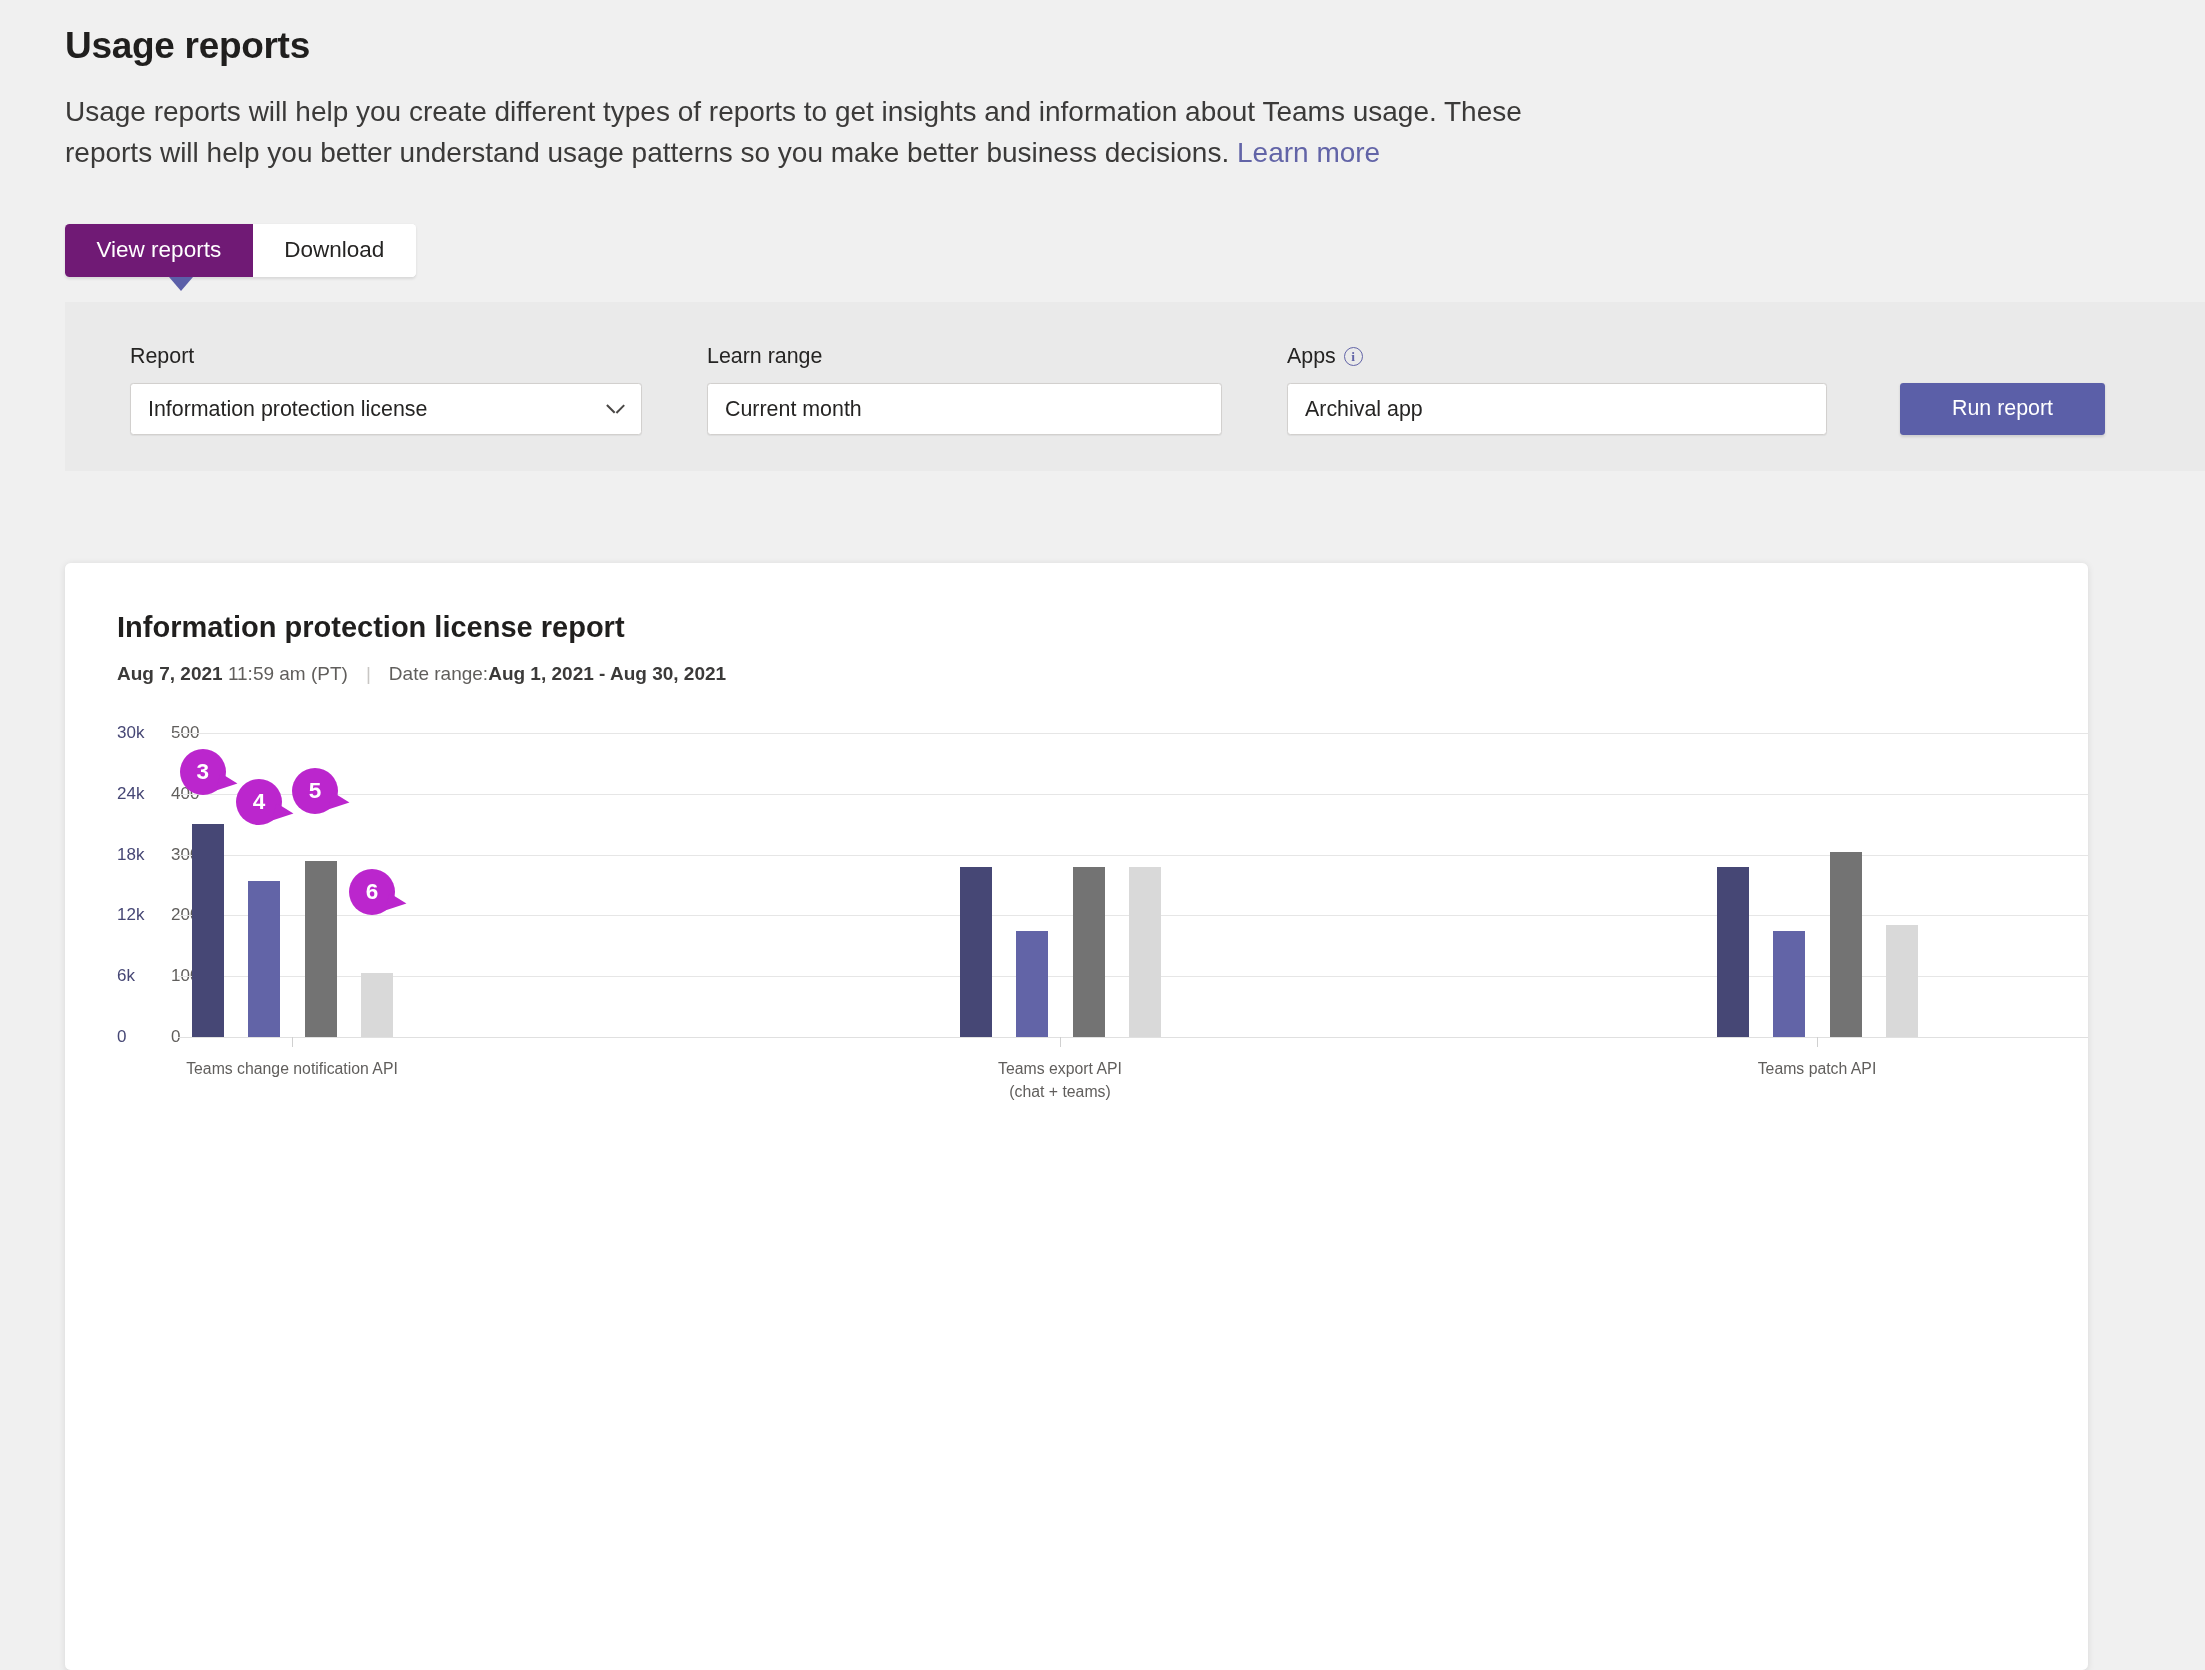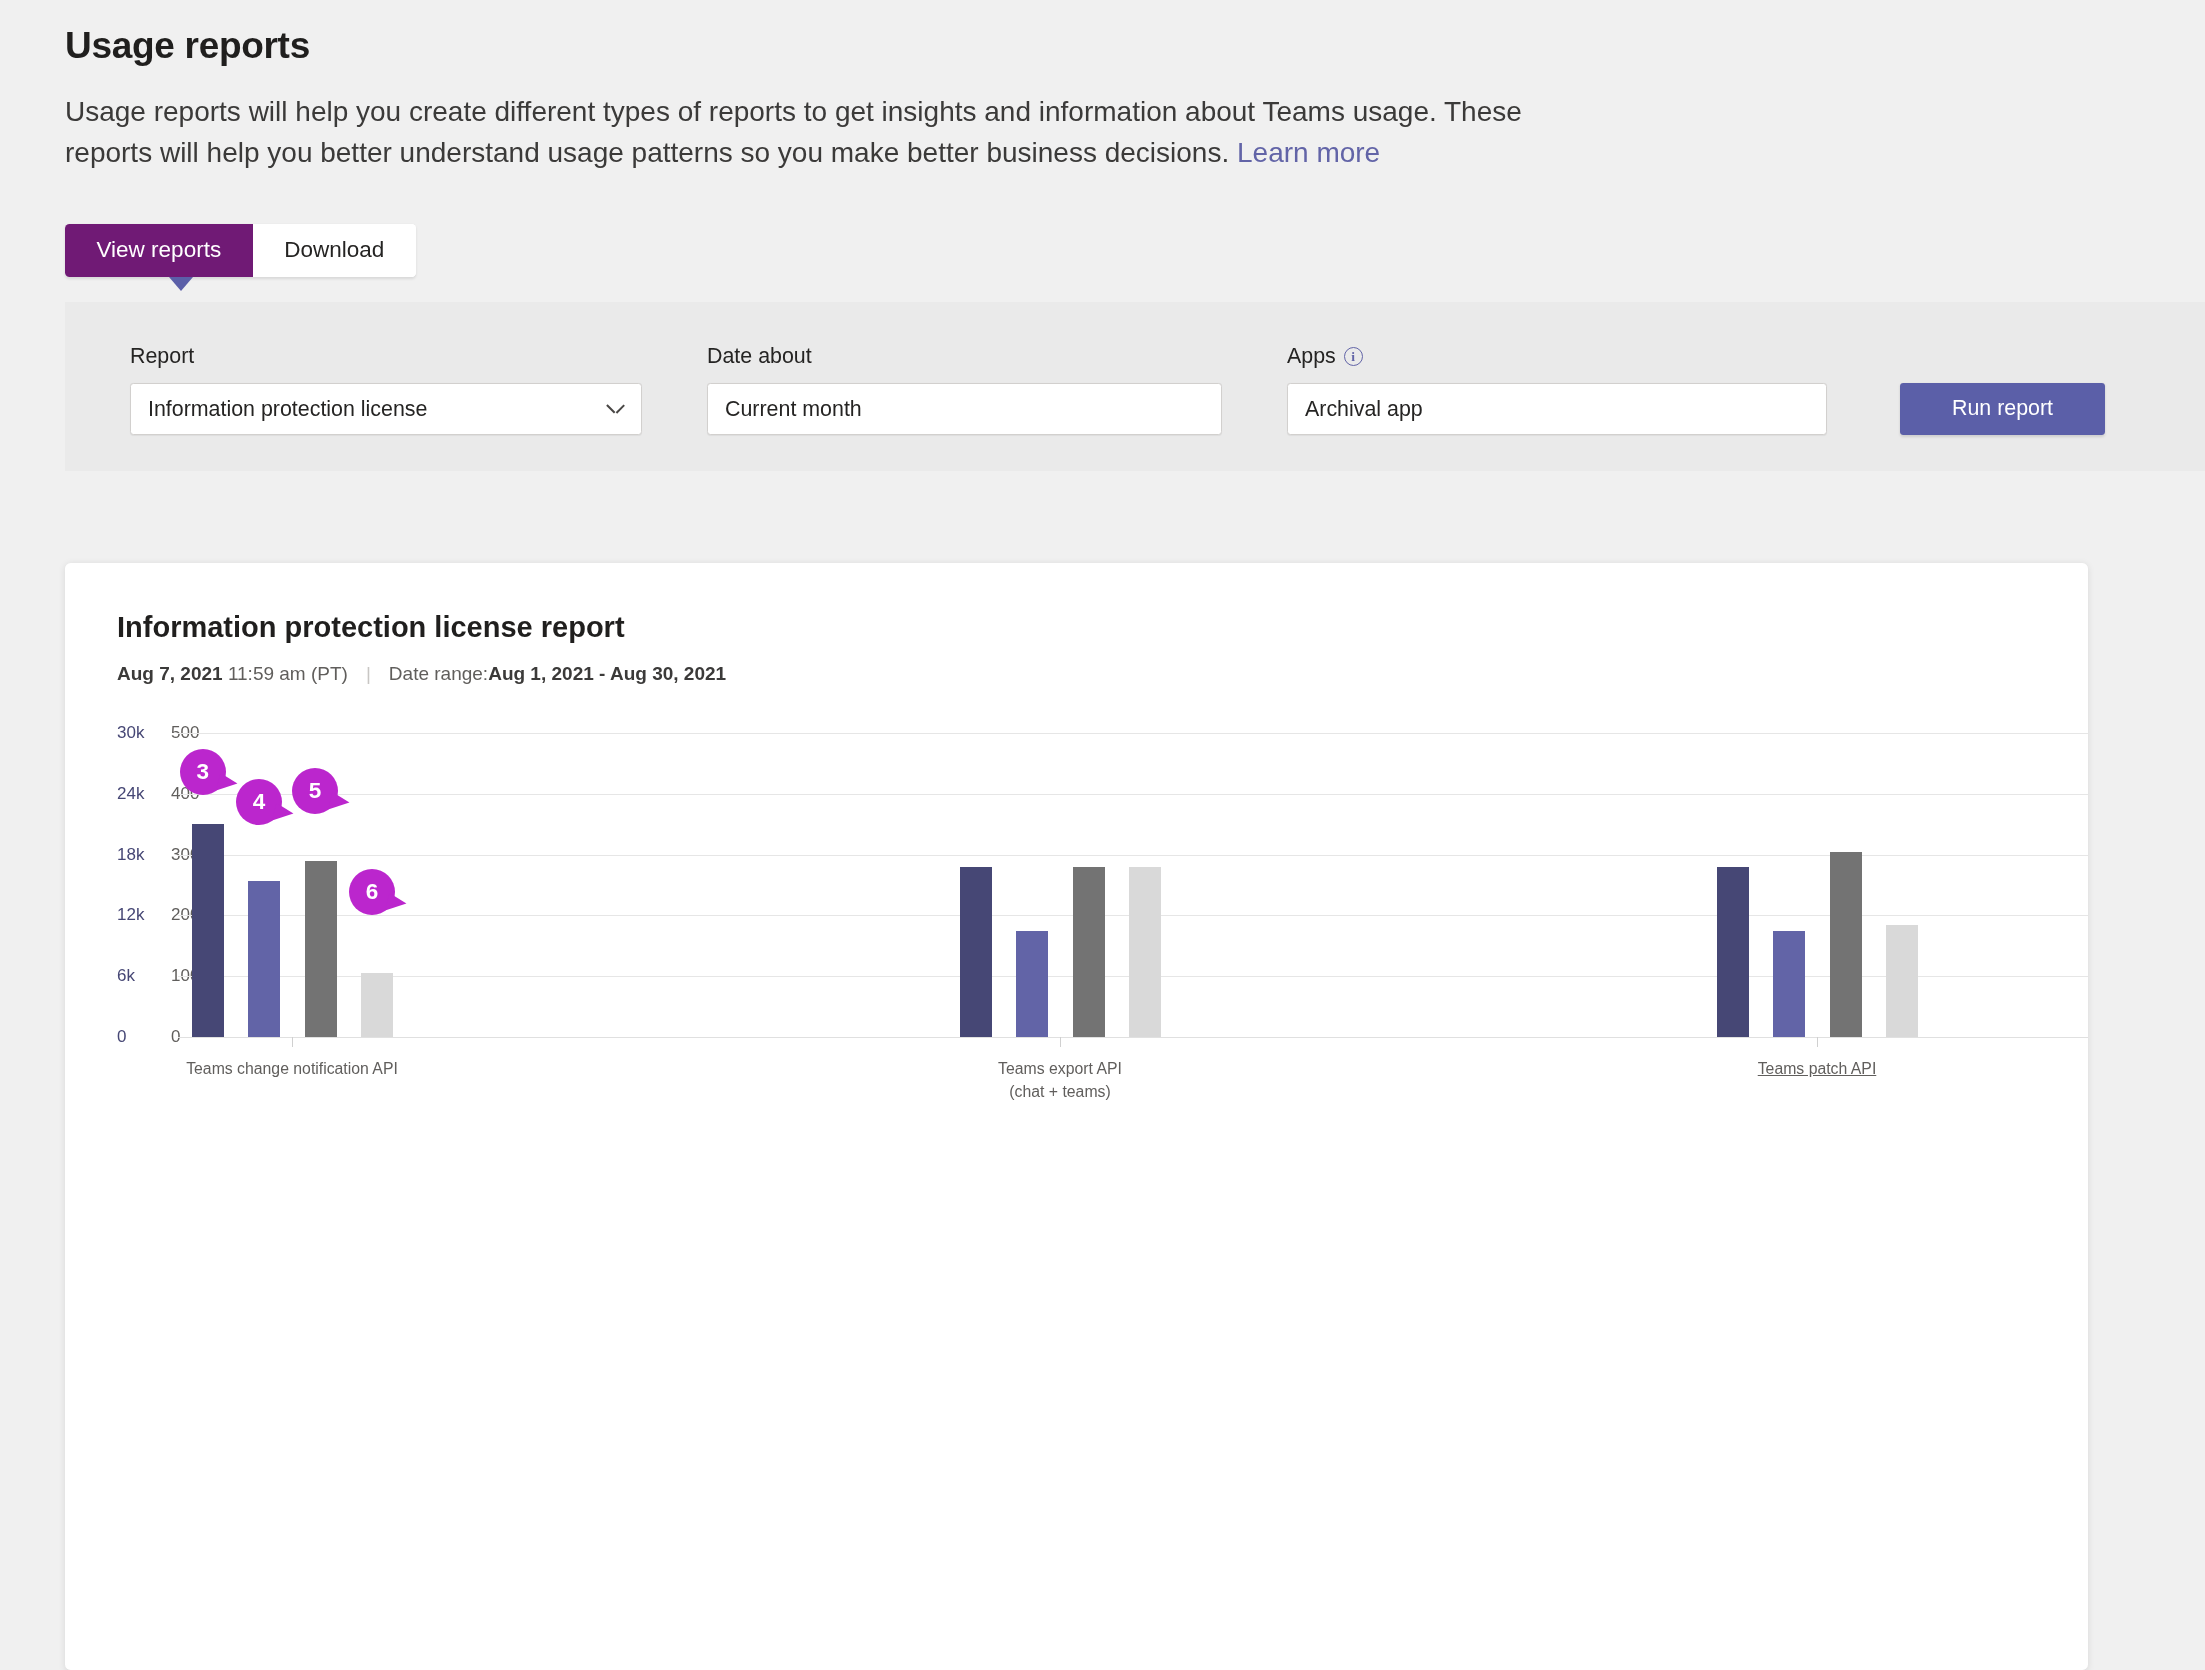--- a/index.html
+++ b/index.html
@@ -177,21 +177,21 @@
 
   <div class="field">
     <div class="field-label">Report</div>
     <div class="input-box report">
       <span>Information protection license</span>
       <span class="chev"></span>
     </div>
   </div>
 
   <div class="field">
-    <div class="field-label">Date about</div>
+    <div class="field-label">Learn range</div>
     <div class="input-box daterange">
       <span>Current month</span>
     </div>
   </div>
 
   <div class="field">
     <div class="field-label">
       <span>Apps</span>
       <span class="info-icon">i</span>
     </div>
@@ -252,21 +252,21 @@
         <div class="tickmark" style="left: 882px;"></div>
         <div class="cat-label" style="left: 882px; top: 325px;">
           <div>Teams export API</div>
           <div>(chat + teams)</div>
         </div>
         <div class="bar c-users-with" style="left: 1539px; width: 31.5px; height: 170px;"></div>
         <div class="bar c-users-without" style="left: 1595px; width: 31.5px; height: 106px;"></div>
         <div class="bar c-seeded" style="left: 1652px; width: 31.5px; height: 185px;"></div>
         <div class="bar c-utilized" style="left: 1708px; width: 31.5px; height: 112px;"></div>
         <div class="tickmark" style="left: 1639px;"></div>
-        <div class="cat-label" style="left: 1639px; top: 325px; text-decoration: underline;">
+        <div class="cat-label" style="left: 1639px; top: 325px;">
           <div>Teams patch API</div>
         </div>
         <div class="callout" style="left: 1.7px; top: 15.8px; background: rgb(187, 38, 205);">3</div>
         <div class="callout" style="left: 58px; top: 46px; background: rgb(187, 38, 205);">4</div>
         <div class="callout" style="left: 114px; top: 35px; background: rgb(187, 38, 205);">5</div>
         <div class="callout" style="left: 171px; top: 136px; background: rgb(187, 38, 205);">6</div>
       </div>
   </div>
 
 </div>

